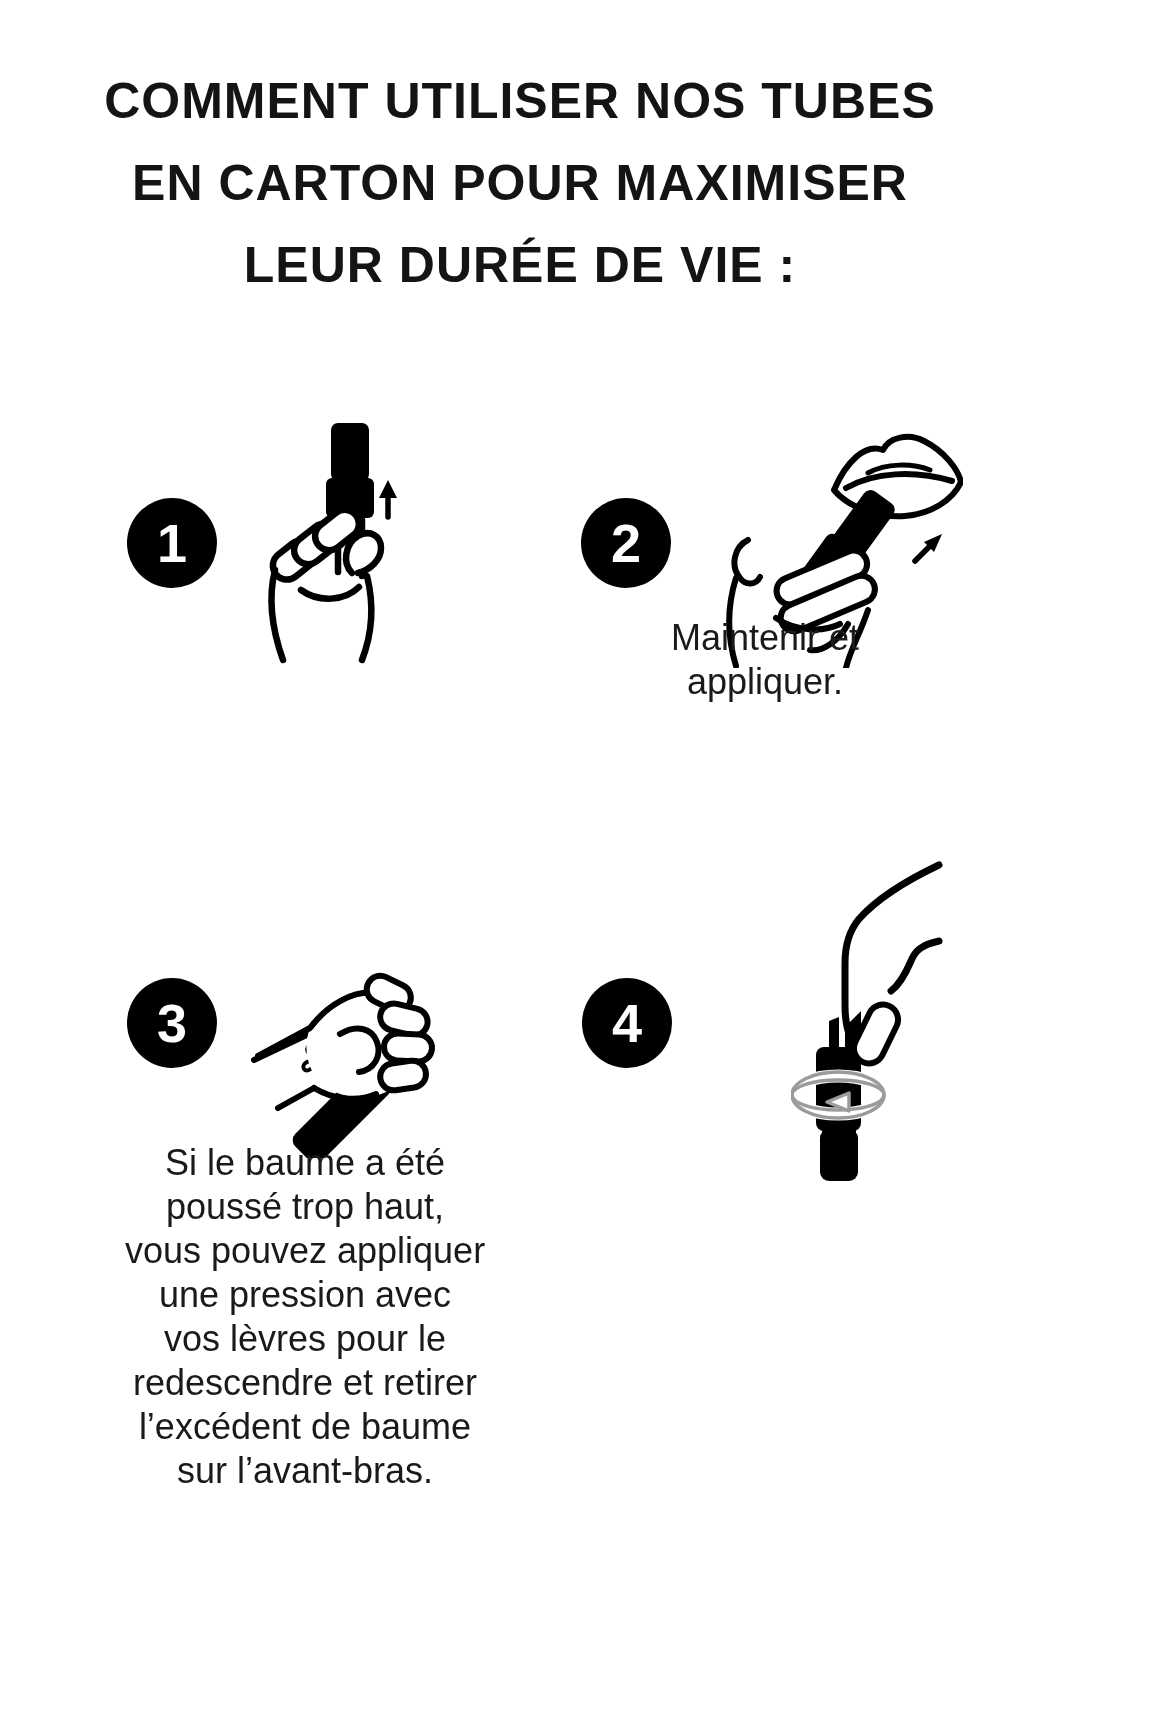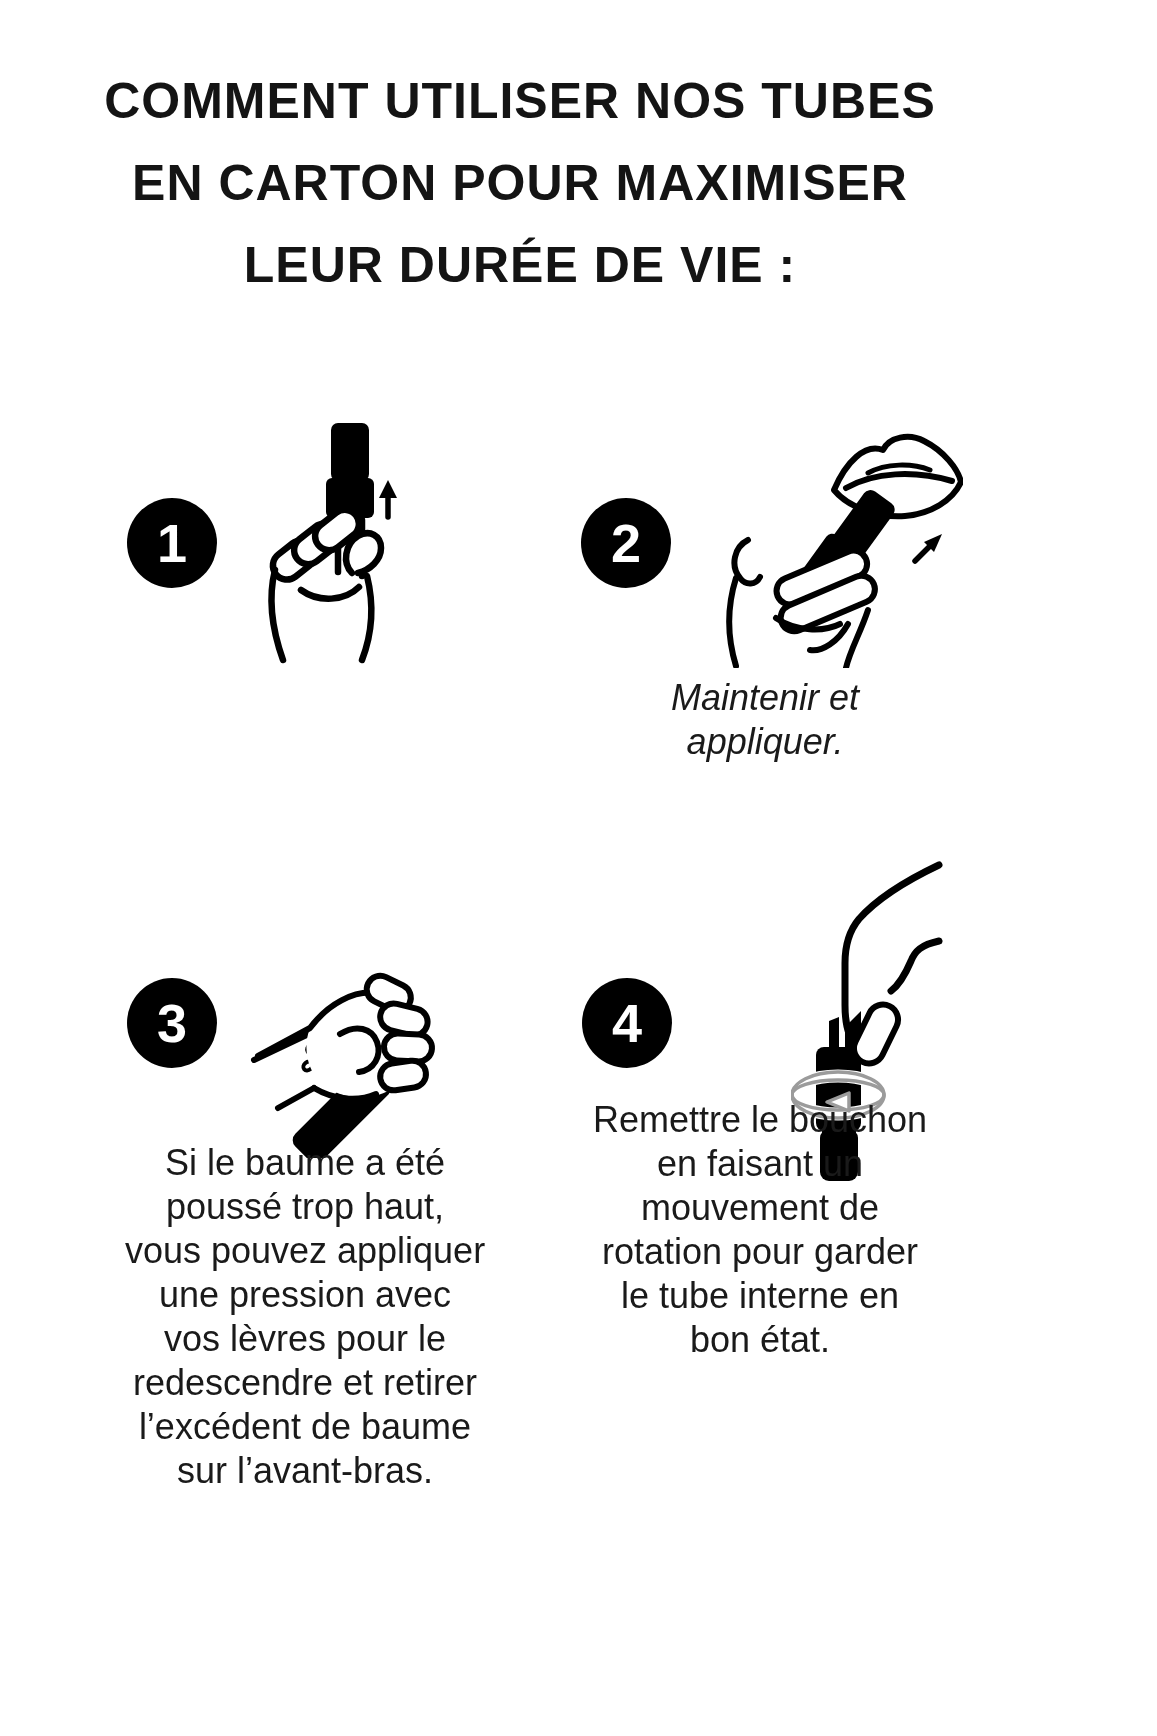--- a/index.html
+++ b/index.html
@@ -24,21 +24,21 @@
   .ill{position:absolute;}
   #badge-1{left:127px;top:498px;}
   #badge-2{left:581px;top:498px;}
   #badge-3{left:127px;top:978px;}
   #badge-4{left:582px;top:978px;}
   #ill-1{left:255px;top:420px;}
   #ill-2{left:718px;top:428px;}
   #ill-3{left:250px;top:966px;}
   #ill-4{left:791px;top:855px;}
   #caption-1{left:98px;top:650px;width:440px;}
-  #caption-2{left:545px;top:676px;width:440px;font-style:italic;}
+  #caption-2{left:545px;top:616px;width:440px;}
   #caption-3{left:70px;top:1098px;width:470px;margin-top:43px;}
   #caption-4{left:535px;top:1098px;width:450px;}
 </style>
 </head>
 <body>
 
 <div id="canvas">
 
   <div class="title">COMMENT UTILISER NOS TUBES
 EN CARTON POUR MAXIMISER
@@ -155,20 +155,14 @@
         <rect x="70" y="148" width="30" height="62" rx="15" fill="#fff" stroke-width="6" transform="rotate(26 85 179)"></rect>
       </g>
       <g stroke="#9b9b9b">
         <ellipse cx="47" cy="240" rx="46" ry="19" stroke="#fff" stroke-width="13"></ellipse>
         <ellipse cx="47" cy="240" rx="46" ry="15" stroke-width="3.5"></ellipse>
         <ellipse cx="47" cy="240" rx="46" ry="23" stroke-width="3.5"></ellipse>
         <polygon points="58,256 36,247 58,238" fill="#fff" stroke-width="3.5"></polygon>
       </g>
     </g>
   </svg>
-  <div class="caption" id="caption-4">Remettre le bouchon
-en faisant un
-mouvement de
-rotation pour garder
-le tube interne en
-bon état.</div>
 
 </div>
 
 </body></html>

